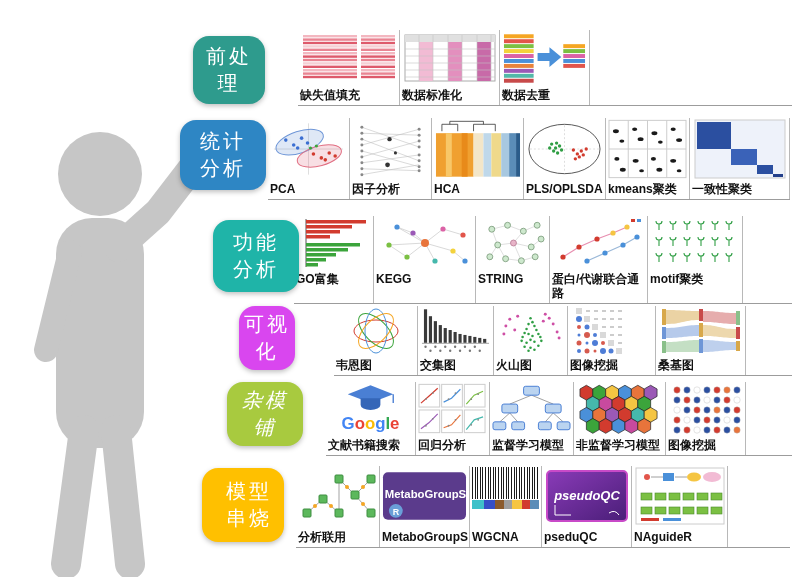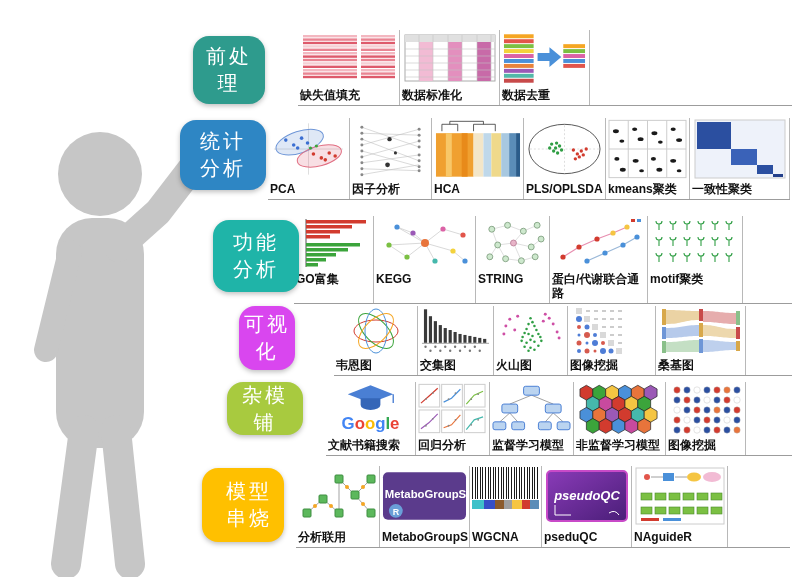--- a/index.html
+++ b/index.html
@@ -44,21 +44,21 @@
       <span>分析</span>
   </div>
   <div class="cat" style="left: 213px; top: 220px; width: 86px; height: 72px; background-color: rgb(31, 180, 168);">
     <span>功能</span>
       <span>分析</span>
   </div>
   <div class="cat" style="left: 239px; top: 306px; width: 56px; height: 64px; background-color: #d946ef;">
     <span>可视</span>
       <span>化</span>
   </div>
-  <div class="cat" style="left: 227px; top: 382px; width: 76px; height: 53px; background-color: rgb(168, 202, 63);">
+  <div class="cat" style="left: 227px; top: 382px; width: 76px; height: 64px; background-color: rgb(168, 202, 63); font-style: italic;">
     <span>杂模</span>
       <span>铺</span>
   </div>
   <div class="cat" style="left: 202px; top: 468px; width: 82px; height: 74px; background-color: rgb(255, 192, 0); padding-left: 12px;">
     <span>模型</span>
       <span>串烧</span>
   </div>
 
   <div class="row r1" style="left:298px;top:30px;width:494px">
     <div class="item" style="width:102px">

